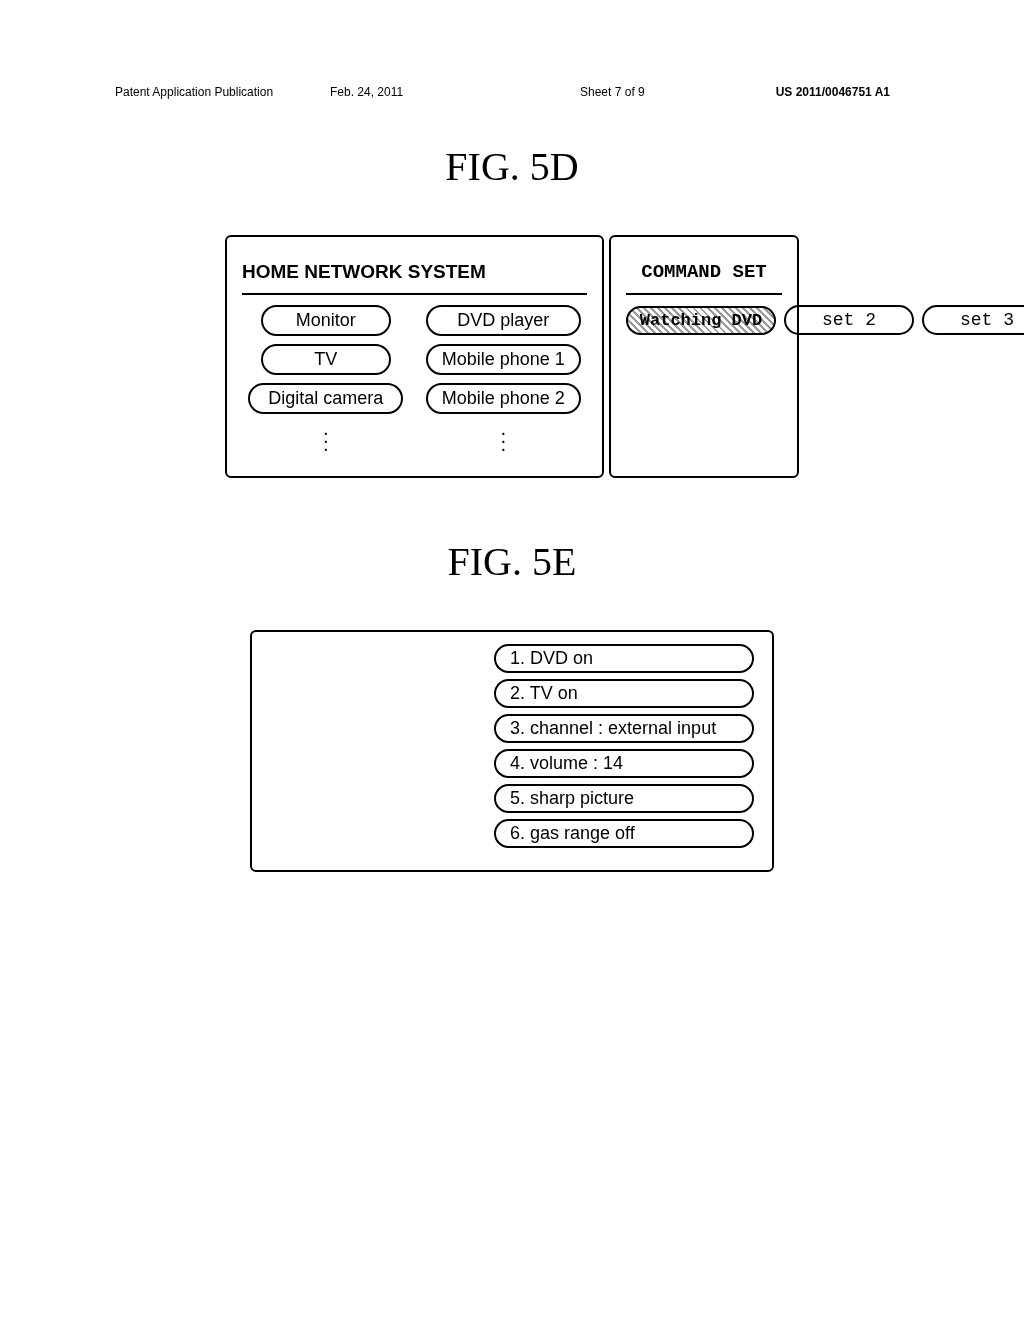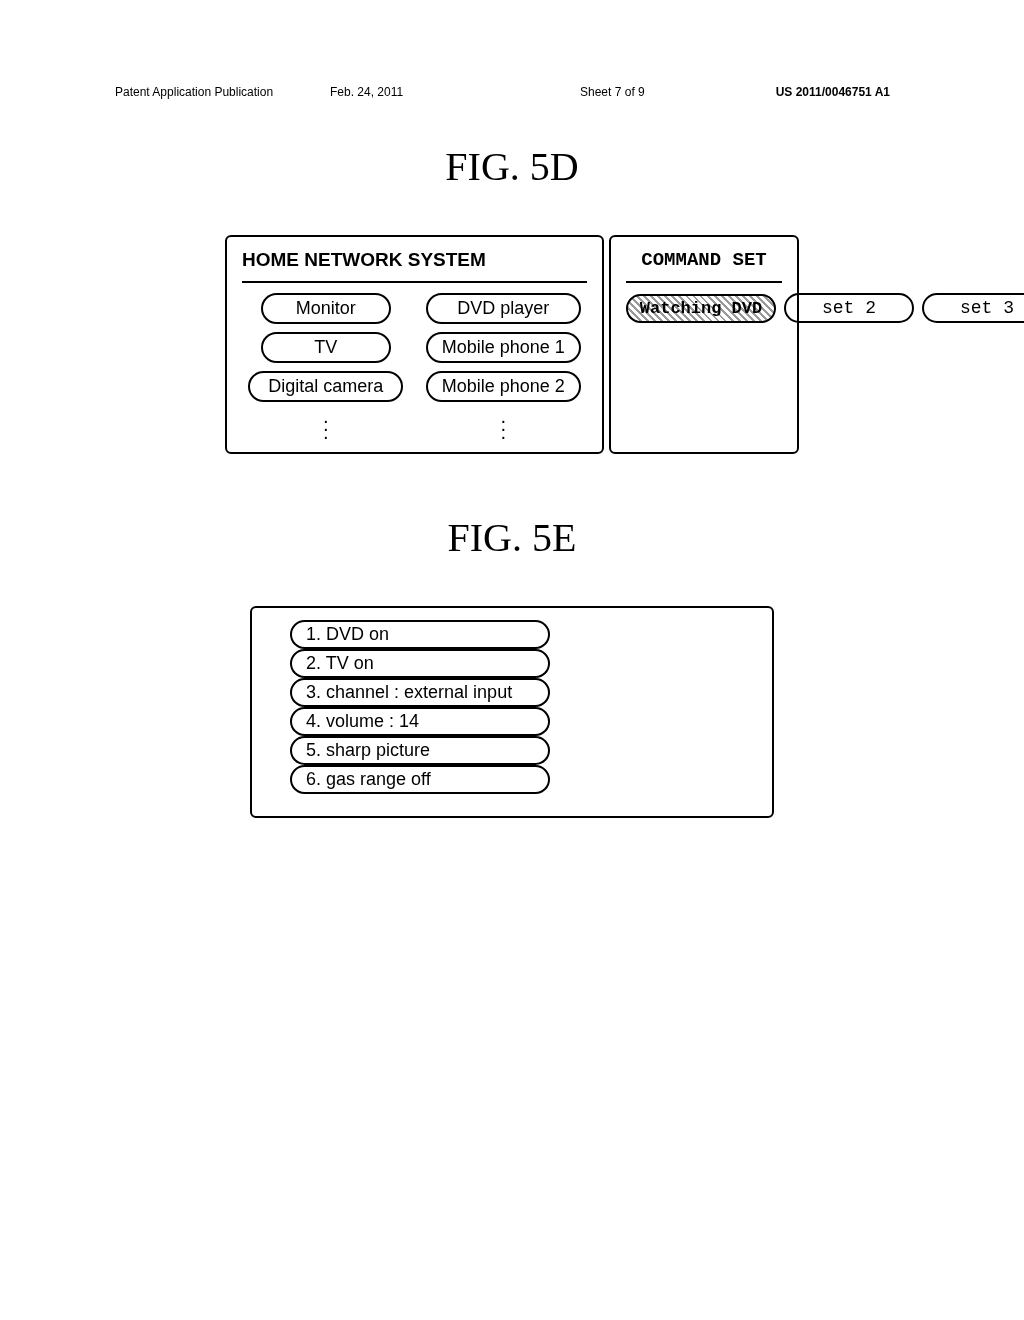--- a/index.html
+++ b/index.html
@@ -48,21 +48,21 @@
     }
     .fig5d-container {
       margin: 0 auto;
       width: 574px;
       display: flex;
       gap: 5px;
     }
     .panel {
       border: 2px solid black;
       border-radius: 6px;
-      padding: 12px 15px;
+      padding: 24px 15px;
     }
     .panel-left {
       flex: 1;
       width: 378px;
     }
     .panel-right {
       width: 190px;
       font-family: Liberation Mono, monospace;
     }
     .panel-header {
@@ -140,22 +140,23 @@
     .panel-5e-header {
       font-size: 19px;
       font-weight: normal;
       border-bottom: 2px solid black;
       padding-bottom: 10px;
       margin-bottom: 12px;
     }
     .cmd-list {
       display: flex;
       flex-direction: column;
-      gap: 0;
+      gap: 6px;
       padding-left: 20px;
+      align-items: flex-end;
     }
     .cmd-pill {
       border: 2px solid black;
       border-radius: 16px;
       padding: 2px 14px;
       font-size: 18px;
       text-align: left;
       display: inline-block;
       width: 260px;
     }

